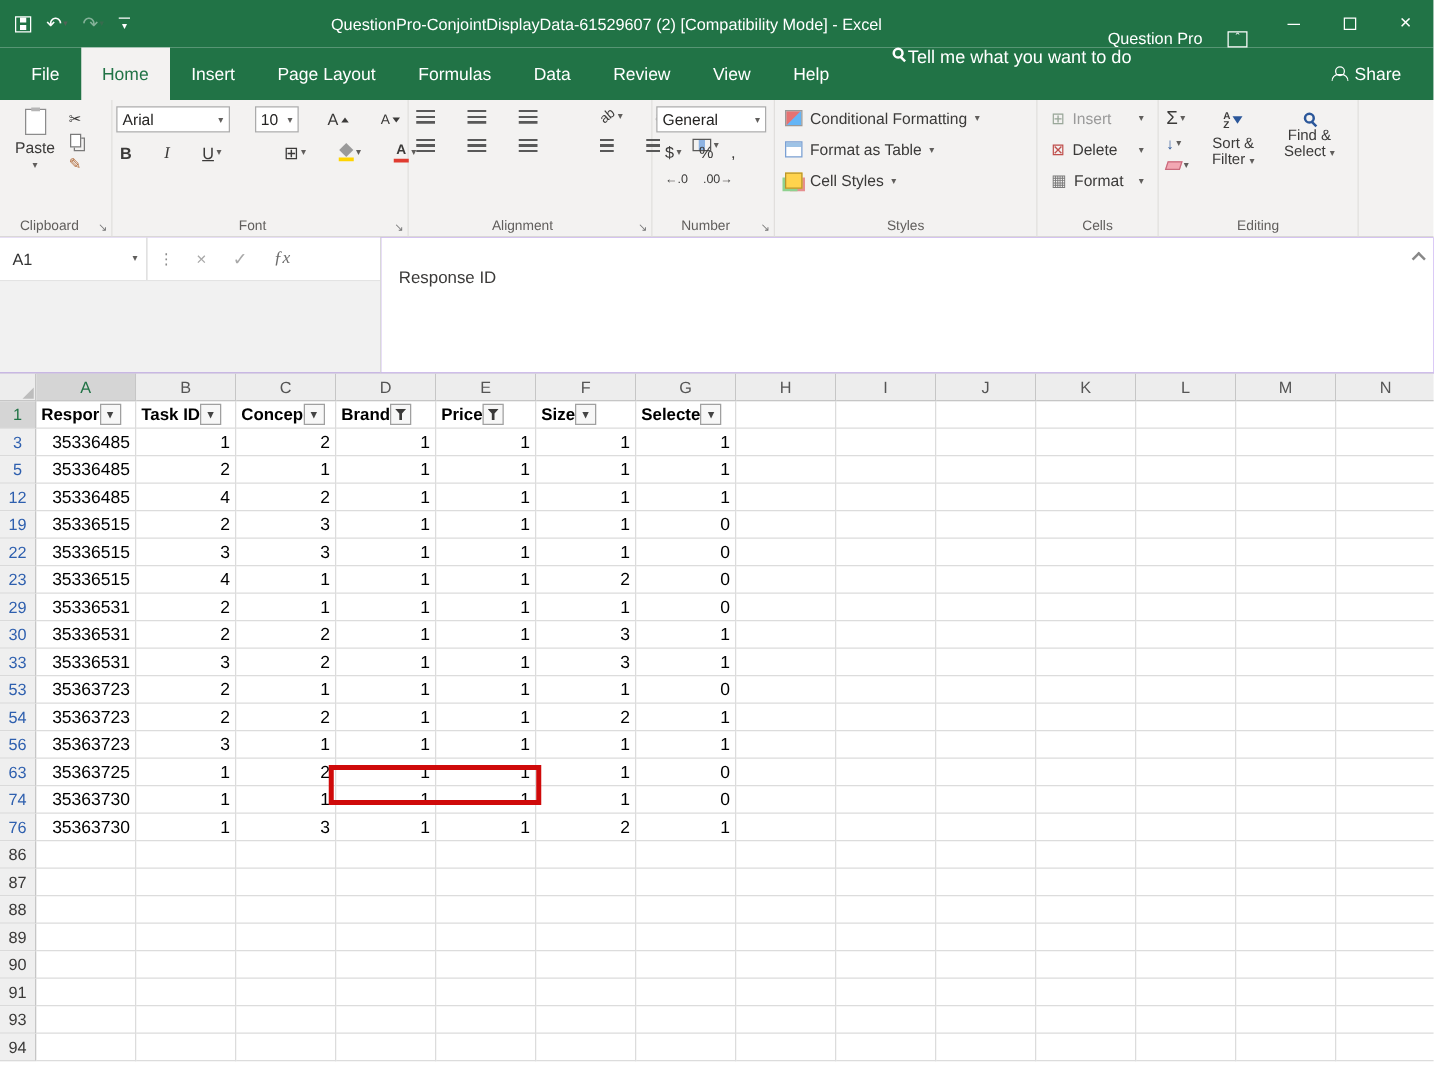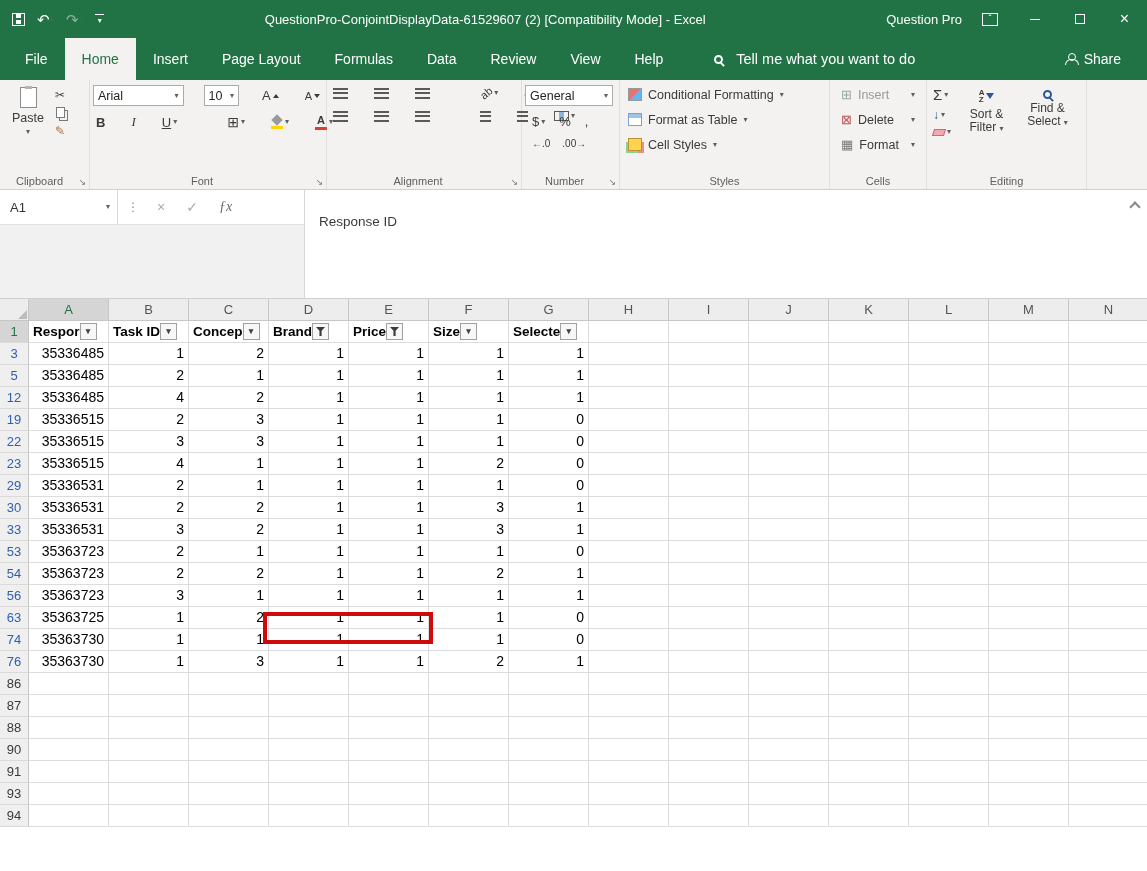--- a/index.html
+++ b/index.html
@@ -13,34 +13,34 @@
   .qat{display:flex;align-items:center;gap:12px;padding-left:12px;flex:none}
   .floppy{width:13px;height:13px;border:1px solid #fff;position:relative;display:inline-block}
   .floppy::before{content:"";position:absolute;top:0;left:3px;right:3px;height:4px;background:#fff}
   .floppy::after{content:"";position:absolute;bottom:1px;left:3px;right:3px;height:4px;background:#fff}
   .qbtn{font-size:15px;line-height:1;display:inline-flex;align-items:center;gap:1px}
   .qbtn .dd{font-size:7px;opacity:.8}
   .dim{opacity:.45}
   .qat-more{display:inline-flex;flex-direction:column;align-items:center;font-size:8px;line-height:1}
   .qat-more i{display:block;width:9px;height:1px;background:#fff;margin-bottom:2px}
   .tb-title{flex:1;text-align:center;font-size:13px;white-space:nowrap;overflow:hidden;margin:0 8px}
-  .tb-right{display:flex;align-items:center;flex:none}
+  .tb-right{display:flex;align-items:flex-end;flex:none}
   .account{font-size:13px;padding:0 20px}
   .ropt{width:16px;height:13px;border:1px solid #fff;display:flex;align-items:flex-start;justify-content:center;
         font-size:9px;line-height:8px;margin-right:14px}
   .winbtn{width:45px;height:38px;display:flex;align-items:center;justify-content:center}
   .minbar{width:10px;height:1px;background:#fff}
   .maxbox{width:10px;height:10px;border:1px solid #fff}
   .closex{font-size:16px;line-height:1}
 
   
   .tabrow{height:42px;background:var(--green);display:flex;align-items:stretch;color:#fff;padding-left:8px}
   .tab{padding:0 17px;display:flex;align-items:center;font-size:14px;cursor:default}
   .tab.active{background:var(--ribbon-bg);color:var(--green)}
-  .tellme{display:flex;align-items:center;gap:13px;margin-left:34px;font-size:14.5px}
+  .tellme{display:flex;gap:3px;margin-left:34px;font-size:14.5px}
   .mag{display:inline-block;width:9px;height:9px;border:2px solid #fff;border-radius:50%;position:relative}
   .mag::after{content:"";position:absolute;width:6px;height:2px;background:#fff;transform:rotate(45deg);
               bottom:-3px;right:-4px}
   .share{margin-left:auto;display:flex;align-items:center;gap:7px;padding:0 26px;font-size:14px}
   .person{display:inline-block;width:12px;height:12px;position:relative}
   .person::before{content:"";position:absolute;top:0;left:3px;width:6px;height:6px;border:1px solid #fff;border-radius:50%}
   .person::after{content:"";position:absolute;bottom:0;left:0;width:12px;height:5px;border:1px solid #fff;
                  border-bottom:none;border-radius:6px 6px 0 0}
 
   
@@ -799,20 +799,37 @@
           <div class="cell"></div>
           <div class="cell"></div>
           <div class="cell"></div>
           <div class="cell"></div>
           <div class="cell"></div>
           <div class="cell"></div>
           <div class="cell"></div>
           <div class="cell"></div>
         </div>
         <div class="grow">
+          <div class="rownum">89</div>
+          <div class="cell"></div>
+          <div class="cell"></div>
+          <div class="cell"></div>
+          <div class="cell"></div>
+          <div class="cell"></div>
+          <div class="cell"></div>
+          <div class="cell"></div>
+          <div class="cell"></div>
+          <div class="cell"></div>
+          <div class="cell"></div>
+          <div class="cell"></div>
+          <div class="cell"></div>
+          <div class="cell"></div>
+          <div class="cell"></div>
+        </div>
+        <div class="grow">
           <div class="rownum">90</div>
           <div class="cell"></div>
           <div class="cell"></div>
           <div class="cell"></div>
           <div class="cell"></div>
           <div class="cell"></div>
           <div class="cell"></div>
           <div class="cell"></div>
           <div class="cell"></div>
           <div class="cell"></div>

